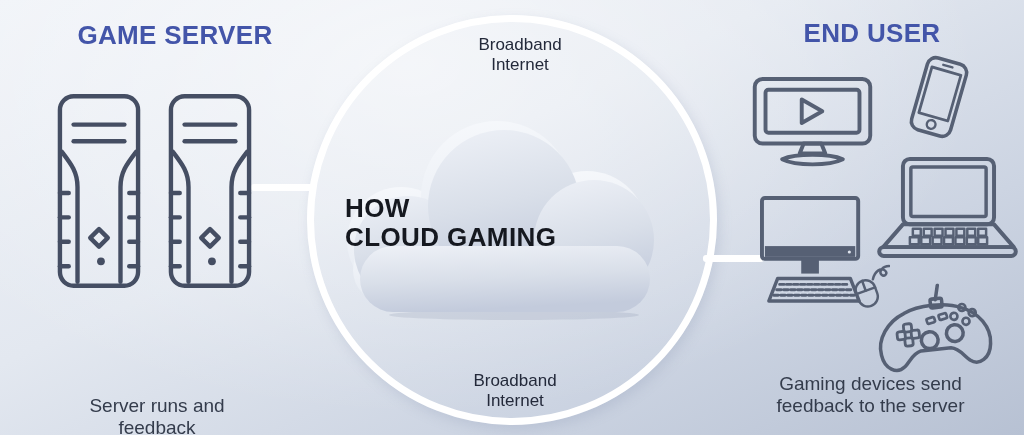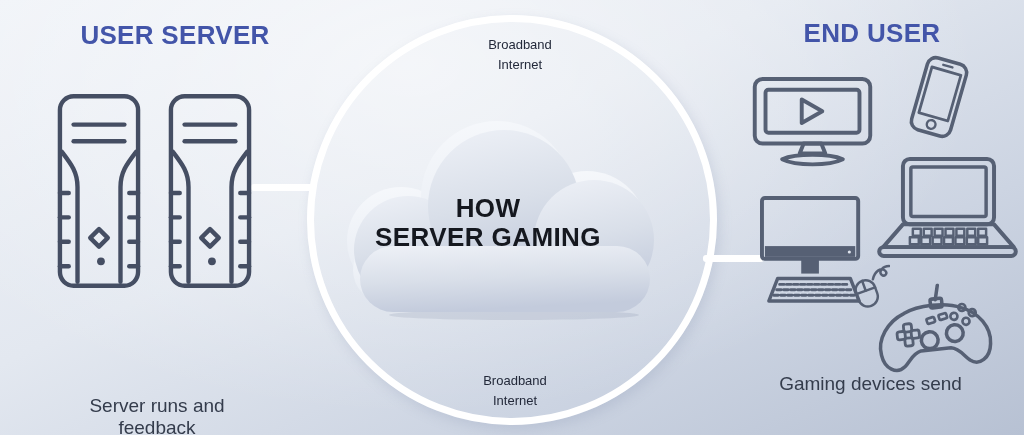--- a/index.html
+++ b/index.html
@@ -18,24 +18,24 @@
   .conn{height:7px;background:#fff;border-radius:3px;z-index:2;}
   .conn-left{left:251px;top:184px;width:64px;}
   .conn-right{left:703px;top:255px;width:61px;}
   
   .sec-title{color:#4355a9;font-weight:700;font-size:26px;letter-spacing:.3px;text-align:center;z-index:5;}
   .title-left{left:55px;top:20px;width:240px;}
   .title-right{left:752px;top:18px;width:240px;}
   .caption{color:#343c4c;font-size:19px;line-height:22px;text-align:center;z-index:5;}
   .caption-left{left:32px;top:350px;width:250px;margin-top:45px;}
   .caption-right{left:728px;top:373px;width:285px;}
-  .bb-label{color:#23293a;font-size:13px;font-weight:500;line-height:20px;text-align:center;z-index:5;}
+  .bb-label{color:#23293a;font-size:17px;font-weight:500;line-height:20px;text-align:center;z-index:5;}
   .bb-top{left:430px;top:35px;width:180px;}
   .bb-bottom{left:425px;top:371px;width:180px;}
-  .cloud-heading{left:338px;top:194px;width:300px;text-align:center;color:#15181f;
+  .cloud-heading{left:345px;top:194px;width:300px;color:#15181f;
      font-weight:700;font-size:26px;line-height:29px;letter-spacing:.4px;z-index:4;}
   .line{display:block;}
   
   .icon{z-index:3;}
   .srv{stroke:#454e63;}
   .dev{stroke:#566074;}
   .cloud{left:334px;top:120px;z-index:3;}
   .ic-tv{left:752px;top:77px;}
   .ic-phone{left:916px;top:57px;transform:rotate(16deg);}
   .ic-laptop{left:877px;top:157px;}
@@ -46,21 +46,21 @@
 </style>
 </head>
 <body>
 
 <div class="stage">
 
   <div class="abs ring"></div>
   <div class="abs conn conn-left"></div>
   <div class="abs conn conn-right"></div>
 
-  <div class="abs sec-title title-left">USER SERVER</div>
+  <div class="abs sec-title title-left">GAME SERVER</div>
 
   <div class="abs servers">
     <svg class="icon srv" width="84" height="196" viewBox="0 0 86 200" fill="none" stroke-width="4.5" stroke-linecap="round" stroke-linejoin="round">
       <rect x="3" y="3" width="80" height="194" rx="14"></rect>
       <line x1="17" y1="32" x2="69" y2="32"></line>
       <line x1="17" y1="49" x2="69" y2="49"></line>
       <path d="M5 60 C15 73 21 81 21 96 L21 193"></path>
       <path d="M81 60 C71 73 65 81 65 96 L65 193"></path>
       <line x1="3" y1="102" x2="12" y2="102"></line>
         <line x1="3" y1="127" x2="12" y2="127"></line>
@@ -119,21 +119,21 @@
     <g fill="url(#cg)">
       <circle cx="74" cy="130" r="54"></circle>
       <circle cx="170" cy="86" r="76"></circle>
       <circle cx="260" cy="120" r="60"></circle>
       <rect x="26" y="126" width="290" height="66" rx="33"></rect>
     </g>
   </svg>
 
   <div class="abs cloud-heading">
     <span class="line">HOW</span>
-    <span class="line">SERVER GAMING</span>
+    <span class="line">CLOUD GAMING</span>
   </div>
 
   <div class="abs bb-label bb-top">
     <span class="line">Broadband</span>
     <span class="line">Internet</span>
   </div>
   <div class="abs bb-label bb-bottom">
     <span class="line">Broadband</span>
     <span class="line">Internet</span>
   </div>
@@ -219,15 +219,16 @@
         <circle cx="94" cy="39" r="4"></circle>
     </g>
     <g stroke-width="3">
       <rect x="63" y="38" width="9" height="6" rx="1.5" transform="rotate(-12 67 41)"></rect>
       <rect x="77" y="35" width="9" height="6" rx="1.5" transform="rotate(-12 81 38)"></rect>
     </g>
   </svg>
 
   <div class="abs caption caption-right">
     <span class="line">Gaming devices send</span>
+    <span class="line">feedback to the server</span>
   </div>
 
 </div>
 
 </body></html>

